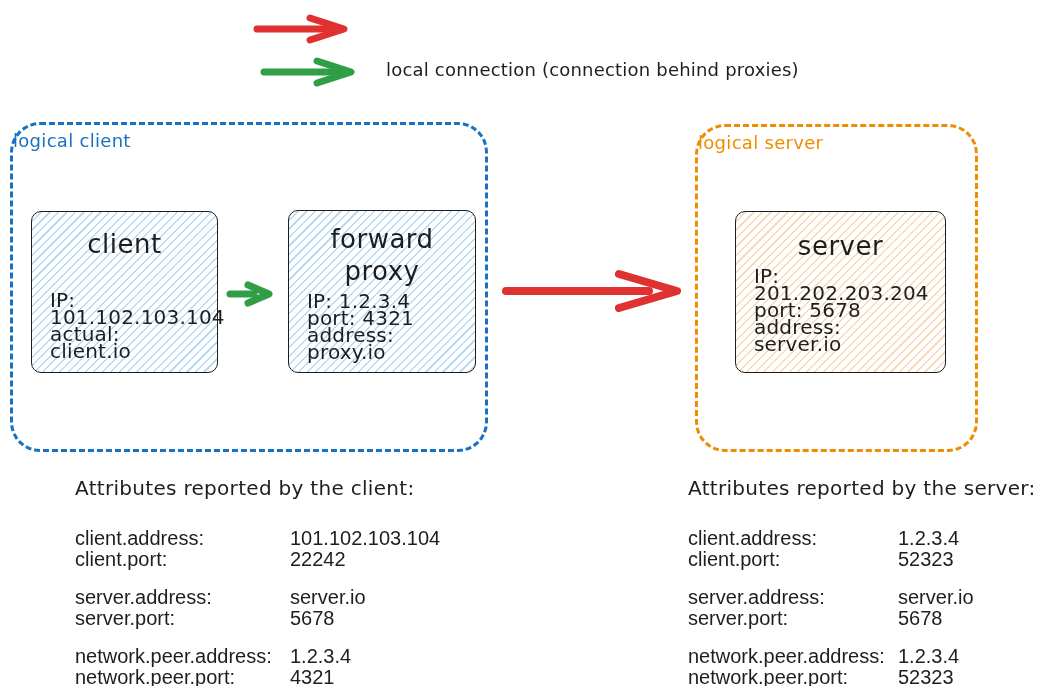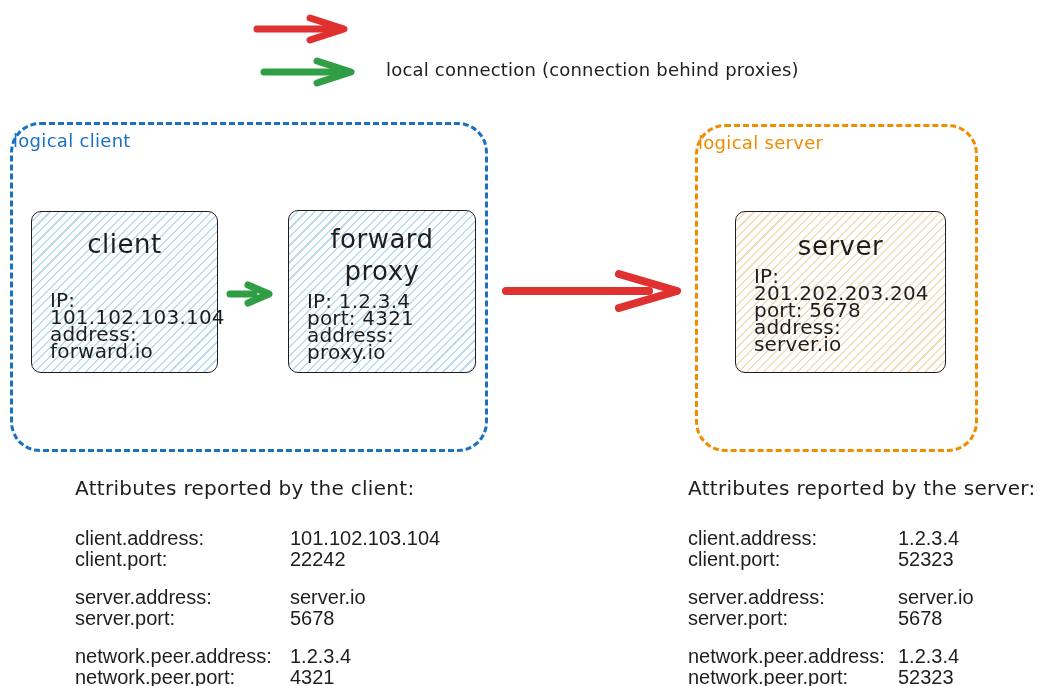--- a/index.html
+++ b/index.html
@@ -69,21 +69,21 @@
   </svg>
   <div class="legend-label" style="left:386px;top:59px">local connection (connection behind proxies)</div>
 
   <div class="logical-group logical-client">
     <div class="group-label">logical client</div>
 
     <div class="node blue client-node">
       <div class="node-title">client</div>
       <div class="node-body">
         <div>IP: 101.102.103.104</div>
-        <div>address: forward.io</div>
+        <div>actual: client.io</div>
       </div>
     </div>
 
     <svg class="arrow" style="left:212px;top:156px" width="54" height="26">
       <line x1="5" y1="13" x2="29" y2="13" style="stroke:var(--c-green)" stroke-width="7"></line>
       <polyline points="23,4 44,13 23,22" style="stroke:var(--c-green)" stroke-width="7"></polyline>
     </svg>
 
     <div class="node blue proxy-node">
       <div class="node-title">forward proxy</div>

